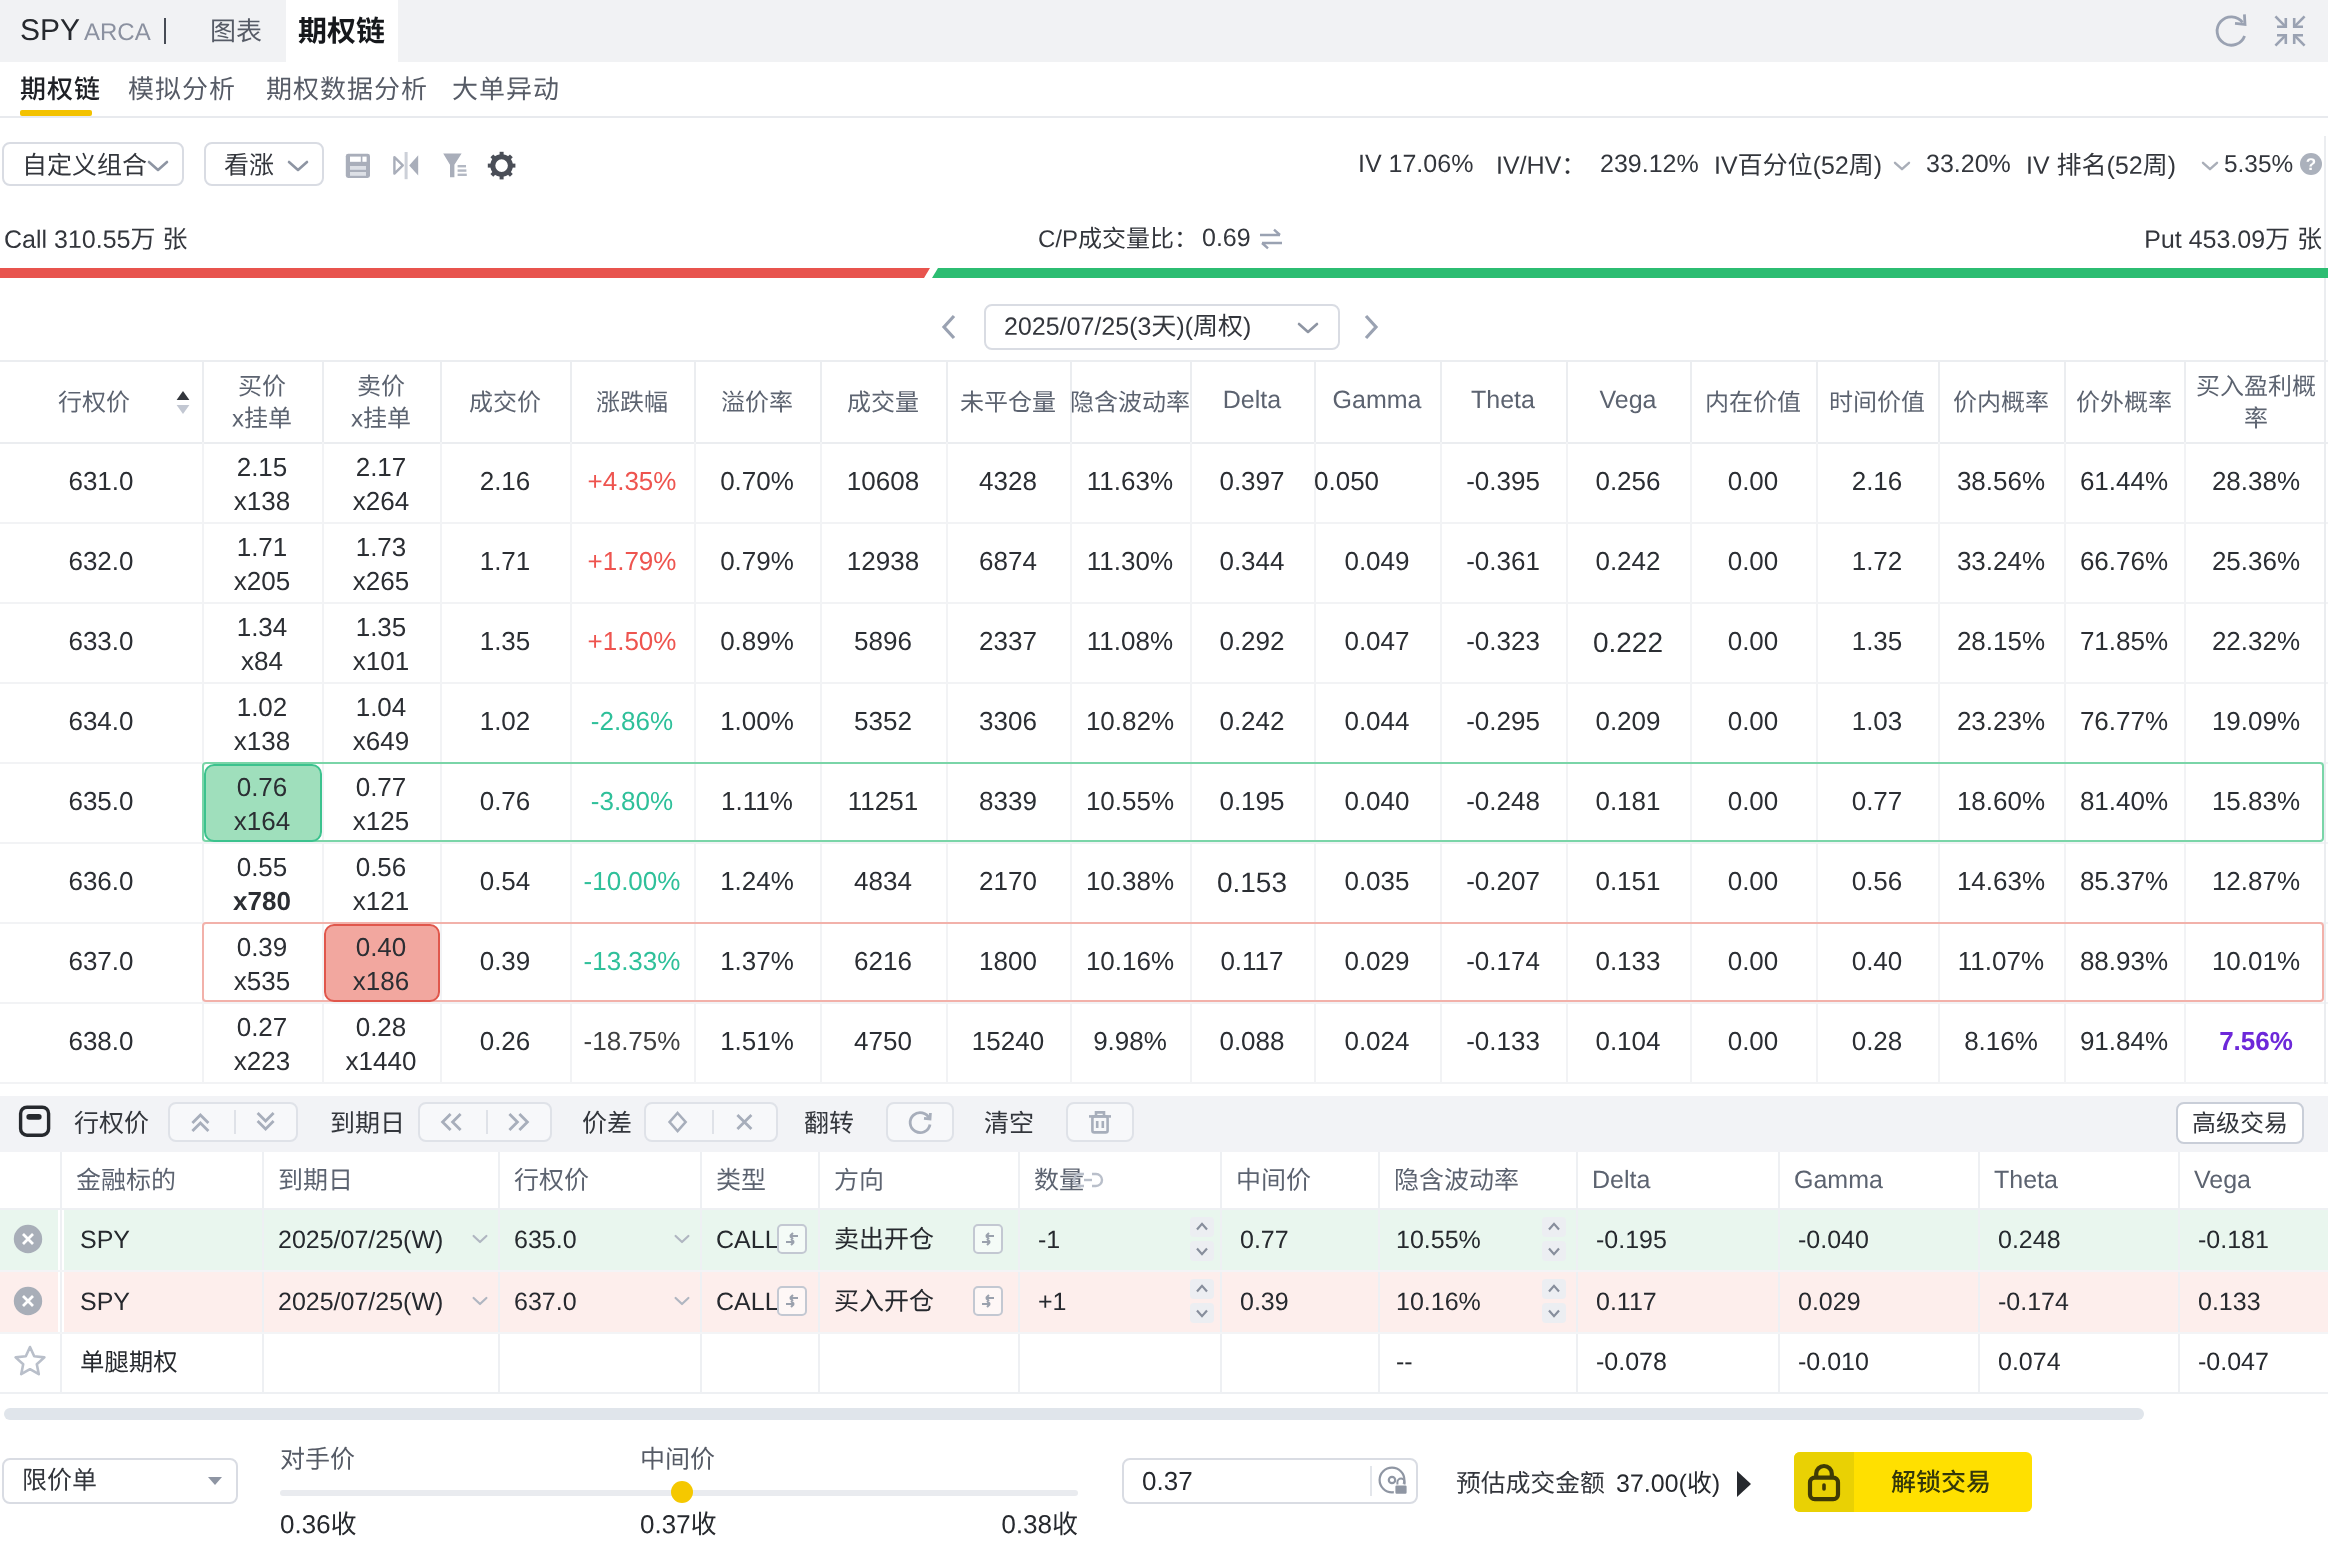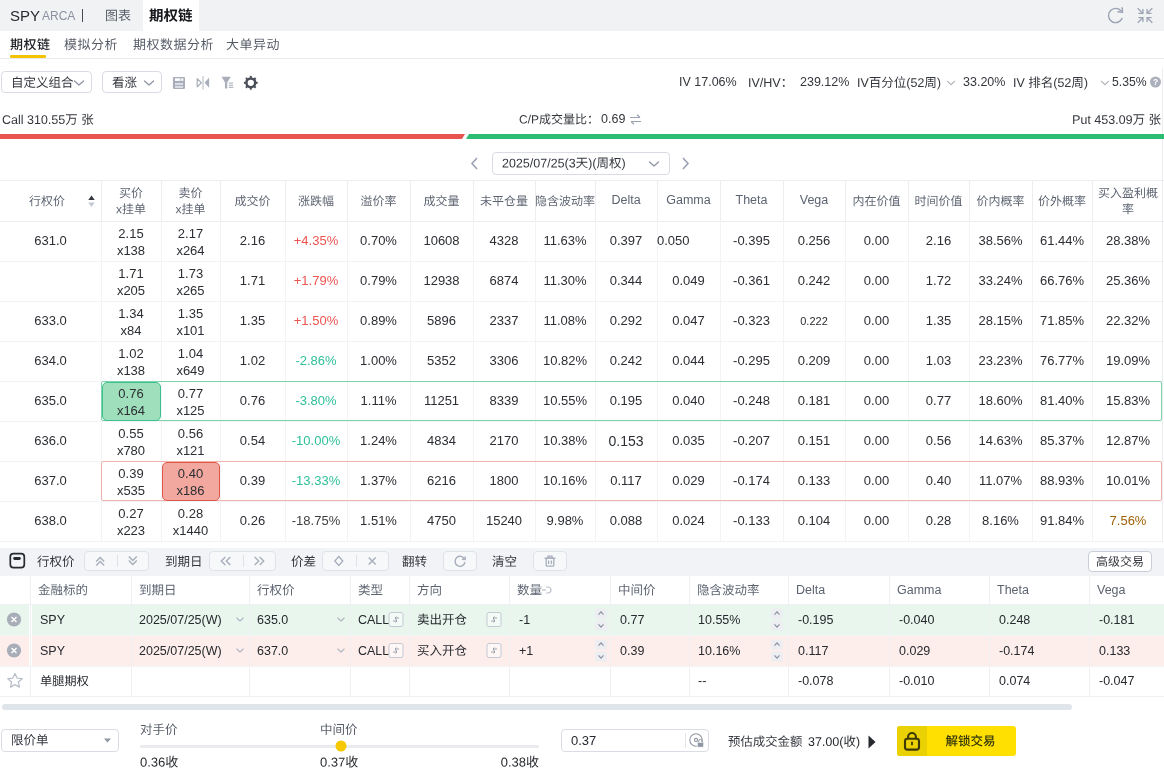--- a/index.html
+++ b/index.html
@@ -86,20 +86,21 @@
 <div style="position:absolute;left:535px;top:221px;width:60px;height:40px;font-size:13px;color:#2b2e33;text-align:center;line-height:40px;white-space:nowrap;">11.63%</div>
 <div style="position:absolute;left:595px;top:221px;width:62px;height:40px;font-size:13px;color:#2b2e33;text-align:center;line-height:40px;white-space:nowrap;">0.397</div>
 <div style="position:absolute;left:657px;top:221px;width:63px;height:40px;font-size:13px;color:#2b2e33;line-height:40px;white-space:nowrap;">0.050</div>
 <div style="position:absolute;left:720px;top:221px;width:63px;height:40px;font-size:13px;color:#2b2e33;text-align:center;line-height:40px;white-space:nowrap;">-0.395</div>
 <div style="position:absolute;left:783px;top:221px;width:62px;height:40px;font-size:13px;color:#2b2e33;text-align:center;line-height:40px;white-space:nowrap;">0.256</div>
 <div style="position:absolute;left:845px;top:221px;width:63px;height:40px;font-size:13px;color:#2b2e33;text-align:center;line-height:40px;white-space:nowrap;">0.00</div>
 <div style="position:absolute;left:908px;top:221px;width:61px;height:40px;font-size:13px;color:#2b2e33;text-align:center;line-height:40px;white-space:nowrap;">2.16</div>
 <div style="position:absolute;left:969px;top:221px;width:63px;height:40px;font-size:13px;color:#2b2e33;text-align:center;line-height:40px;white-space:nowrap;">38.56%</div>
 <div style="position:absolute;left:1032px;top:221px;width:60px;height:40px;font-size:13px;color:#2b2e33;text-align:center;line-height:40px;white-space:nowrap;">61.44%</div>
 <div style="position:absolute;left:1092px;top:221px;width:72px;height:40px;font-size:13px;color:#2b2e33;text-align:center;line-height:40px;white-space:nowrap;">28.38%</div>
+<div style="position:absolute;left:0px;top:261px;width:101px;height:40px;font-size:13px;color:#2b2e33;text-align:center;line-height:40px;white-space:nowrap;">632.0</div>
 <div style="position:absolute;left:101px;top:265px;width:60px;height:17px;font-size:13px;color:#2b2e33;text-align:center;line-height:17px;white-space:nowrap;">1.71</div>
 <div style="position:absolute;left:101px;top:282px;width:60px;height:17px;font-size:13px;color:#2b2e33;text-align:center;line-height:17px;white-space:nowrap;">x205</div>
 <div style="position:absolute;left:161px;top:265px;width:59px;height:17px;font-size:13px;color:#2b2e33;text-align:center;line-height:17px;white-space:nowrap;">1.73</div>
 <div style="position:absolute;left:161px;top:282px;width:59px;height:17px;font-size:13px;color:#2b2e33;text-align:center;line-height:17px;white-space:nowrap;">x265</div>
 <div style="position:absolute;left:220px;top:261px;width:65px;height:40px;font-size:13px;color:#2b2e33;text-align:center;line-height:40px;white-space:nowrap;">1.71</div>
 <div style="position:absolute;left:285px;top:261px;width:62px;height:40px;font-size:13px;color:#ee544f;text-align:center;line-height:40px;white-space:nowrap;">+1.79%</div>
 <div style="position:absolute;left:347px;top:261px;width:63px;height:40px;font-size:13px;color:#2b2e33;text-align:center;line-height:40px;white-space:nowrap;">0.79%</div>
 <div style="position:absolute;left:410px;top:261px;width:63px;height:40px;font-size:13px;color:#2b2e33;text-align:center;line-height:40px;white-space:nowrap;">12938</div>
 <div style="position:absolute;left:473px;top:261px;width:62px;height:40px;font-size:13px;color:#2b2e33;text-align:center;line-height:40px;white-space:nowrap;">6874</div>
 <div style="position:absolute;left:535px;top:261px;width:60px;height:40px;font-size:13px;color:#2b2e33;text-align:center;line-height:40px;white-space:nowrap;">11.30%</div>
@@ -119,21 +120,21 @@
 <div style="position:absolute;left:161px;top:322px;width:59px;height:17px;font-size:13px;color:#2b2e33;text-align:center;line-height:17px;white-space:nowrap;">x101</div>
 <div style="position:absolute;left:220px;top:301px;width:65px;height:40px;font-size:13px;color:#2b2e33;text-align:center;line-height:40px;white-space:nowrap;">1.35</div>
 <div style="position:absolute;left:285px;top:301px;width:62px;height:40px;font-size:13px;color:#ee544f;text-align:center;line-height:40px;white-space:nowrap;">+1.50%</div>
 <div style="position:absolute;left:347px;top:301px;width:63px;height:40px;font-size:13px;color:#2b2e33;text-align:center;line-height:40px;white-space:nowrap;">0.89%</div>
 <div style="position:absolute;left:410px;top:301px;width:63px;height:40px;font-size:13px;color:#2b2e33;text-align:center;line-height:40px;white-space:nowrap;">5896</div>
 <div style="position:absolute;left:473px;top:301px;width:62px;height:40px;font-size:13px;color:#2b2e33;text-align:center;line-height:40px;white-space:nowrap;">2337</div>
 <div style="position:absolute;left:535px;top:301px;width:60px;height:40px;font-size:13px;color:#2b2e33;text-align:center;line-height:40px;white-space:nowrap;">11.08%</div>
 <div style="position:absolute;left:595px;top:301px;width:62px;height:40px;font-size:13px;color:#2b2e33;text-align:center;line-height:40px;white-space:nowrap;">0.292</div>
 <div style="position:absolute;left:657px;top:301px;width:63px;height:40px;font-size:13px;color:#2b2e33;text-align:center;line-height:40px;white-space:nowrap;">0.047</div>
 <div style="position:absolute;left:720px;top:301px;width:63px;height:40px;font-size:13px;color:#2b2e33;text-align:center;line-height:40px;white-space:nowrap;">-0.323</div>
-<div style="position:absolute;left:783px;top:301px;width:62px;height:40px;font-size:11px;color:#2b2e33;text-align:center;line-height:40px;white-space:nowrap;">0.222</div>
+<div style="position:absolute;left:783px;top:301px;width:62px;height:40px;font-size:14px;color:#2b2e33;text-align:center;line-height:40px;white-space:nowrap;">0.222</div>
 <div style="position:absolute;left:845px;top:301px;width:63px;height:40px;font-size:13px;color:#2b2e33;text-align:center;line-height:40px;white-space:nowrap;">0.00</div>
 <div style="position:absolute;left:908px;top:301px;width:61px;height:40px;font-size:13px;color:#2b2e33;text-align:center;line-height:40px;white-space:nowrap;">1.35</div>
 <div style="position:absolute;left:969px;top:301px;width:63px;height:40px;font-size:13px;color:#2b2e33;text-align:center;line-height:40px;white-space:nowrap;">28.15%</div>
 <div style="position:absolute;left:1032px;top:301px;width:60px;height:40px;font-size:13px;color:#2b2e33;text-align:center;line-height:40px;white-space:nowrap;">71.85%</div>
 <div style="position:absolute;left:1092px;top:301px;width:72px;height:40px;font-size:13px;color:#2b2e33;text-align:center;line-height:40px;white-space:nowrap;">22.32%</div>
 <div style="position:absolute;left:0px;top:341px;width:101px;height:40px;font-size:13px;color:#2b2e33;text-align:center;line-height:40px;white-space:nowrap;">634.0</div>
 <div style="position:absolute;left:101px;top:345px;width:60px;height:17px;font-size:13px;color:#2b2e33;text-align:center;line-height:17px;white-space:nowrap;">1.02</div>
 <div style="position:absolute;left:101px;top:362px;width:60px;height:17px;font-size:13px;color:#2b2e33;text-align:center;line-height:17px;white-space:nowrap;">x138</div>
 <div style="position:absolute;left:161px;top:345px;width:59px;height:17px;font-size:13px;color:#2b2e33;text-align:center;line-height:17px;white-space:nowrap;">1.04</div>
 <div style="position:absolute;left:161px;top:362px;width:59px;height:17px;font-size:13px;color:#2b2e33;text-align:center;line-height:17px;white-space:nowrap;">x649</div>
@@ -167,21 +168,21 @@
 <div style="position:absolute;left:657px;top:381px;width:63px;height:40px;font-size:13px;color:#2b2e33;text-align:center;line-height:40px;white-space:nowrap;">0.040</div>
 <div style="position:absolute;left:720px;top:381px;width:63px;height:40px;font-size:13px;color:#2b2e33;text-align:center;line-height:40px;white-space:nowrap;">-0.248</div>
 <div style="position:absolute;left:783px;top:381px;width:62px;height:40px;font-size:13px;color:#2b2e33;text-align:center;line-height:40px;white-space:nowrap;">0.181</div>
 <div style="position:absolute;left:845px;top:381px;width:63px;height:40px;font-size:13px;color:#2b2e33;text-align:center;line-height:40px;white-space:nowrap;">0.00</div>
 <div style="position:absolute;left:908px;top:381px;width:61px;height:40px;font-size:13px;color:#2b2e33;text-align:center;line-height:40px;white-space:nowrap;">0.77</div>
 <div style="position:absolute;left:969px;top:381px;width:63px;height:40px;font-size:13px;color:#2b2e33;text-align:center;line-height:40px;white-space:nowrap;">18.60%</div>
 <div style="position:absolute;left:1032px;top:381px;width:60px;height:40px;font-size:13px;color:#2b2e33;text-align:center;line-height:40px;white-space:nowrap;">81.40%</div>
 <div style="position:absolute;left:1092px;top:381px;width:72px;height:40px;font-size:13px;color:#2b2e33;text-align:center;line-height:40px;white-space:nowrap;">15.83%</div>
 <div style="position:absolute;left:0px;top:421px;width:101px;height:40px;font-size:13px;color:#2b2e33;text-align:center;line-height:40px;white-space:nowrap;">636.0</div>
 <div style="position:absolute;left:101px;top:425px;width:60px;height:17px;font-size:13px;color:#2b2e33;text-align:center;line-height:17px;white-space:nowrap;">0.55</div>
-<div style="position:absolute;left:101px;top:442px;width:60px;height:17px;font-size:13px;color:#2b2e33;text-align:center;line-height:17px;white-space:nowrap;">x780</div>
+<div style="position:absolute;left:101px;top:442px;width:60px;height:17px;font-size:13px;color:#2b2e33;text-align:center;line-height:17px;white-space:nowrap;font-weight:bold;">x780</div>
 <div style="position:absolute;left:161px;top:425px;width:59px;height:17px;font-size:13px;color:#2b2e33;text-align:center;line-height:17px;white-space:nowrap;">0.56</div>
 <div style="position:absolute;left:161px;top:442px;width:59px;height:17px;font-size:13px;color:#2b2e33;text-align:center;line-height:17px;white-space:nowrap;">x121</div>
 <div style="position:absolute;left:220px;top:421px;width:65px;height:40px;font-size:13px;color:#2b2e33;text-align:center;line-height:40px;white-space:nowrap;">0.54</div>
 <div style="position:absolute;left:285px;top:421px;width:62px;height:40px;font-size:13px;color:#2fc09a;text-align:center;line-height:40px;white-space:nowrap;">-10.00%</div>
 <div style="position:absolute;left:347px;top:421px;width:63px;height:40px;font-size:13px;color:#2b2e33;text-align:center;line-height:40px;white-space:nowrap;">1.24%</div>
 <div style="position:absolute;left:410px;top:421px;width:63px;height:40px;font-size:13px;color:#2b2e33;text-align:center;line-height:40px;white-space:nowrap;">4834</div>
 <div style="position:absolute;left:473px;top:421px;width:62px;height:40px;font-size:13px;color:#2b2e33;text-align:center;line-height:40px;white-space:nowrap;">2170</div>
 <div style="position:absolute;left:535px;top:421px;width:60px;height:40px;font-size:13px;color:#2b2e33;text-align:center;line-height:40px;white-space:nowrap;">10.38%</div>
 <div style="position:absolute;left:595px;top:421px;width:62px;height:40px;font-size:14px;color:#2b2e33;text-align:center;line-height:40px;white-space:nowrap;">0.153</div>
 <div style="position:absolute;left:657px;top:421px;width:63px;height:40px;font-size:13px;color:#2b2e33;text-align:center;line-height:40px;white-space:nowrap;">0.035</div>
@@ -224,21 +225,21 @@
 <div style="position:absolute;left:473px;top:501px;width:62px;height:40px;font-size:13px;color:#2b2e33;text-align:center;line-height:40px;white-space:nowrap;">15240</div>
 <div style="position:absolute;left:535px;top:501px;width:60px;height:40px;font-size:13px;color:#2b2e33;text-align:center;line-height:40px;white-space:nowrap;">9.98%</div>
 <div style="position:absolute;left:595px;top:501px;width:62px;height:40px;font-size:13px;color:#2b2e33;text-align:center;line-height:40px;white-space:nowrap;">0.088</div>
 <div style="position:absolute;left:657px;top:501px;width:63px;height:40px;font-size:13px;color:#2b2e33;text-align:center;line-height:40px;white-space:nowrap;">0.024</div>
 <div style="position:absolute;left:720px;top:501px;width:63px;height:40px;font-size:13px;color:#2b2e33;text-align:center;line-height:40px;white-space:nowrap;">-0.133</div>
 <div style="position:absolute;left:783px;top:501px;width:62px;height:40px;font-size:13px;color:#2b2e33;text-align:center;line-height:40px;white-space:nowrap;">0.104</div>
 <div style="position:absolute;left:845px;top:501px;width:63px;height:40px;font-size:13px;color:#2b2e33;text-align:center;line-height:40px;white-space:nowrap;">0.00</div>
 <div style="position:absolute;left:908px;top:501px;width:61px;height:40px;font-size:13px;color:#2b2e33;text-align:center;line-height:40px;white-space:nowrap;">0.28</div>
 <div style="position:absolute;left:969px;top:501px;width:63px;height:40px;font-size:13px;color:#2b2e33;text-align:center;line-height:40px;white-space:nowrap;">8.16%</div>
 <div style="position:absolute;left:1032px;top:501px;width:60px;height:40px;font-size:13px;color:#2b2e33;text-align:center;line-height:40px;white-space:nowrap;">91.84%</div>
-<div style="position:absolute;left:1092px;top:501px;width:72px;height:40px;font-size:13px;color:#a16207;text-align:center;line-height:40px;white-space:nowrap;">7.56%</div>
+<div style="position:absolute;left:1092px;top:501px;width:72px;height:40px;font-size:13px;color:#6d28d9;text-align:center;line-height:40px;white-space:nowrap;font-weight:bold;">7.56%</div>
 <div style="position:absolute;left:0px;top:542px;width:1164px;height:6px;background:#fff;"></div>
 <div style="position:absolute;left:0px;top:548px;width:1164px;height:28px;background:#f2f3f6;"></div>
 <div style="position:absolute;left:84px;top:551px;width:65px;height:20px;background:#f7f8fa;border:1px solid #dfe2e8;border-radius:4px;box-sizing:border-box;"></div>
 <div style="position:absolute;left:116.5px;top:555px;width:0px;height:12px;border-left:1px solid #dfe2e8;"></div>
 <div style="position:absolute;left:209px;top:551px;width:67px;height:20px;background:#f7f8fa;border:1px solid #dfe2e8;border-radius:4px;box-sizing:border-box;"></div>
 <div style="position:absolute;left:242.5px;top:555px;width:0px;height:12px;border-left:1px solid #dfe2e8;"></div>
 <div style="position:absolute;left:322px;top:551px;width:67px;height:20px;background:#f7f8fa;border:1px solid #dfe2e8;border-radius:4px;box-sizing:border-box;"></div>
 <div style="position:absolute;left:355.5px;top:555px;width:0px;height:12px;border-left:1px solid #dfe2e8;"></div>
 <div style="position:absolute;left:443px;top:551px;width:34px;height:20px;background:#f7f8fa;border:1px solid #dfe2e8;border-radius:4px;box-sizing:border-box;"></div>
 <div style="position:absolute;left:533px;top:551px;width:34px;height:20px;background:#f7f8fa;border:1px solid #dfe2e8;border-radius:4px;box-sizing:border-box;"></div>

